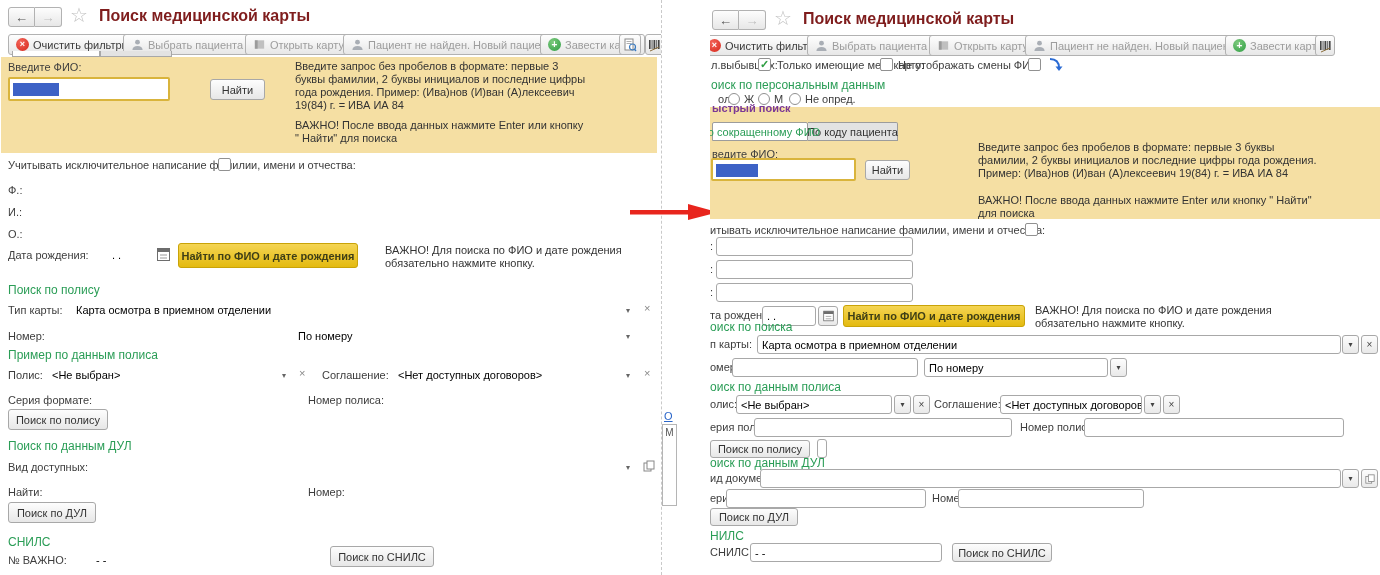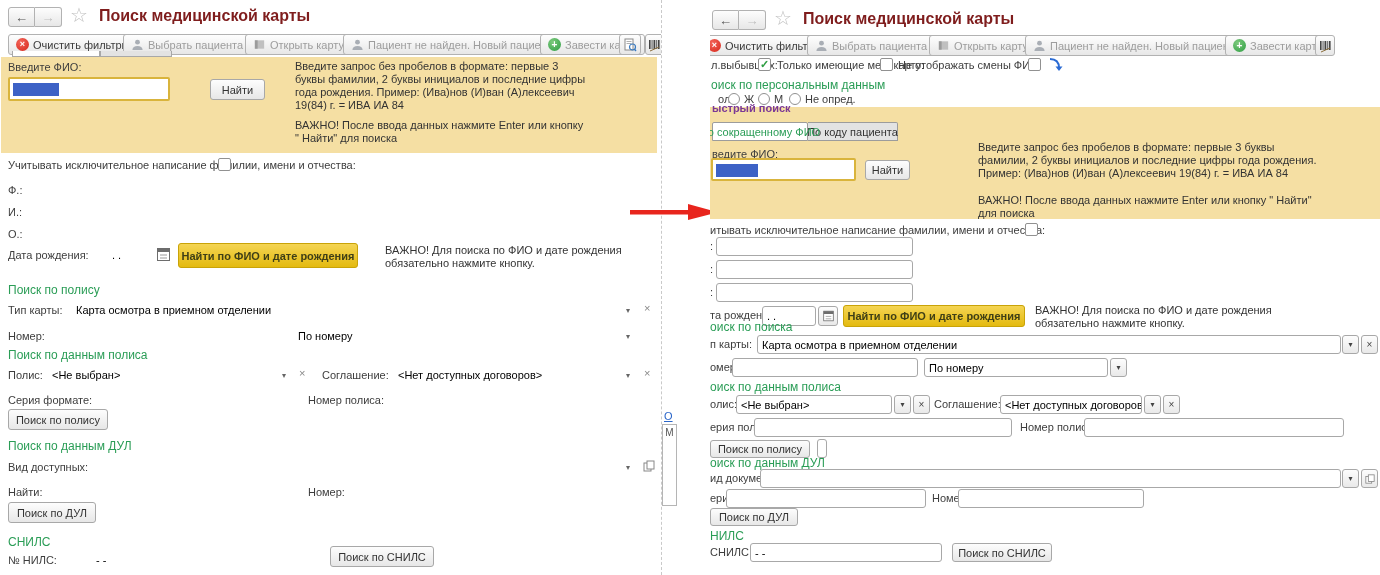--- a/index.html
+++ b/index.html
@@ -176,21 +176,21 @@
   <div class="sec" style="left:8px;top:283px">Поиск по  полису</div>
   <div class="lb" style="left:8px;top:304px">Тип карты:</div>
   <div class="val" style="left:76px;top:304px">Карта осмотра в приемном отделении</div>
   <div class="flat" style="left:626px;top:307px">▾</div>
   <div class="flatx" style="left:644px;top:303px">×</div>
 
   <div class="lb" style="left:8px;top:330px">Номер:</div>
   <div class="val" style="left:298px;top:330px">По номеру</div>
   <div class="flat" style="left:626px;top:333px">▾</div>
 
-  <div class="sec" style="left:8px;top:348px">Поиск по данным полиса</div>
+  <div class="sec" style="left:8px;top:348px">Пример по данным полиса</div>
   <div class="lb" style="left:8px;top:369px">Полис:</div>
   <div class="val" style="left:52px;top:369px">&lt;Не выбран&gt;</div>
   <div class="flat" style="left:282px;top:372px">▾</div>
   <div class="flatx" style="left:299px;top:368px">×</div>
   <div class="lb" style="left:322px;top:369px">Соглашение:</div>
   <div class="val" style="left:398px;top:369px">&lt;Нет доступных договоров&gt;</div>
   <div class="flat" style="left:626px;top:372px">▾</div>
   <div class="flatx" style="left:644px;top:368px">×</div>
 
   <div class="lb" style="left:8px;top:394px">Серия формате:</div>
@@ -203,21 +203,21 @@
   <svg style="position:absolute;left:643px;top:460px" width="12" height="12" viewBox="0 0 12 12">
       <rect x="1" y="3" width="7" height="8" fill="#fff" stroke="#888"></rect>
       <rect x="4" y="1" width="7" height="8" fill="#fff" stroke="#888"></rect>
     </svg>
 
   <div class="lb" style="left:8px;top:486px">Найти:</div>
   <div class="lb" style="left:308px;top:486px">Номер:</div>
   <div class="sbtn" style="left:8px;top:502px;width:88px;height:21px">Поиск по ДУЛ</div>
 
   <div class="sec" style="left:8px;top:535px">СНИЛС</div>
-  <div class="lb" style="left:8px;top:554px">№ НИЛС:</div>
+  <div class="lb" style="left:8px;top:554px">№ ВАЖНО:</div>
   <div class="val" style="left:96px;top:554px">-  -</div>
   <div class="sbtn" style="left:330px;top:546px;width:104px;height:21px">Поиск по СНИЛС</div>
 </div>
 
 <div class="edge-link" style="left:664px;top:410px">О</div>
 <div class="mbox" style="left:662px;top:424px;width:15px;height:82px">М</div>
 
 <svg id="red-arrow" width="88" height="18" viewBox="0 0 88 18">
   <rect x="0" y="7" width="64" height="4.5" fill="currentColor"></rect>
   <polygon points="58,1 88,9.2 58,17" fill="currentColor"></polygon>

